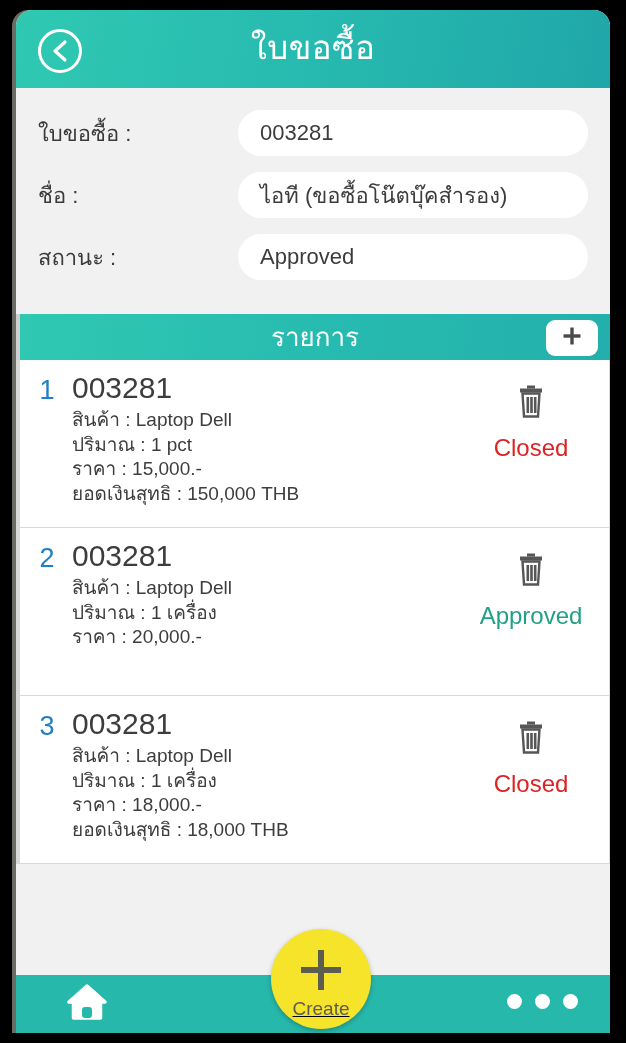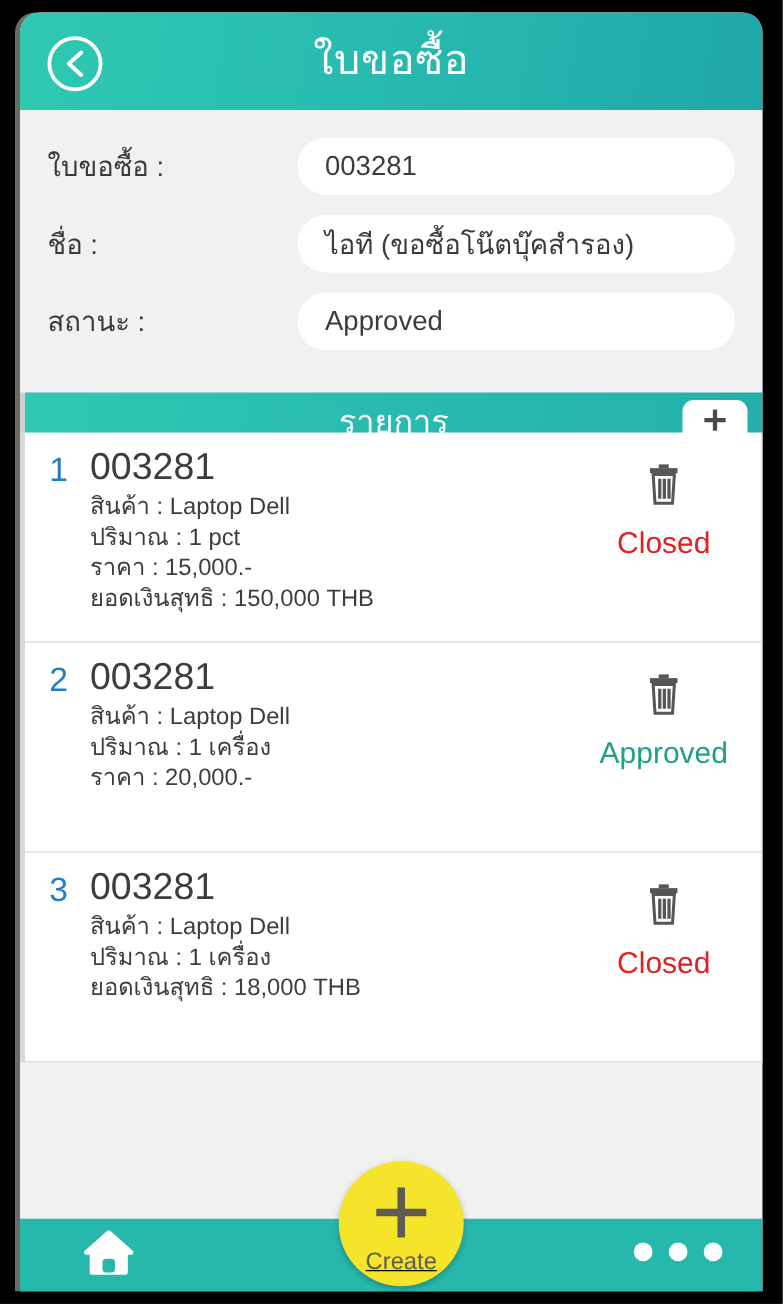--- a/index.html
+++ b/index.html
@@ -46,20 +46,21 @@
     font-size:33px;
     line-height:1;
     letter-spacing:.5px;
     padding-bottom:4px;
   }
 
   
   #form-panel {
     background:#f1f1f1;
     padding:14px 22px 26px 22px;
+    border-radius:18px;
   }
   .form-row {
     display:flex;
     align-items:center;
     height:62px;
   }
   .form-label {
     width:200px;
     flex:0 0 200px;
     font-size:22px;
@@ -77,21 +78,21 @@
     font-size:22px;
     color:#3c3c3c;
     white-space:nowrap;
     overflow:hidden;
     cursor:text;
   }
 
   
   #items-bar {
     position:relative;
-    height:32px;
+    height:46px;
     background:linear-gradient(100deg,#2fc9b2 0%,#27bab0 55%,#23b0ac 100%);
     border-left:4px solid #cfcfcf;
   }
   #items-bar-title {
     position:absolute; left:0; top:0;
     width:100%; height:48px;
     display:flex; align-items:center; justify-content:center;
     color:#ffffff;
     font-size:26px;
     padding-bottom:3px;
@@ -299,20 +300,21 @@
         <span class="item-status" style="color:#22a087">Approved</span>
       </div>
     </div>
 
     <div class="list-item">
       <div class="item-index">3</div>
       <div class="item-body">
         <div class="item-title">003281</div>
         <div class="item-detail">สินค้า : Laptop Dell</div>
         <div class="item-detail">ปริมาณ : 1 เครื่อง</div>
+        <div class="item-detail">ราคา : 18,000.-</div>
         <div class="item-detail">ยอดเงินสุทธิ : 18,000 THB</div>
       </div>
       <div class="item-right">
         <span class="delete-icon">
           <svg width="30" height="34" viewBox="0 0 30 34">
             <rect x="11" y="1.5" width="8" height="3" fill="#565656"></rect>
             <rect x="4" y="4.5" width="22" height="4" fill="#565656"></rect>
             <path d="M6.5,9.5 L23.5,9.5 L22,32.5 L8,32.5 Z" fill="none" stroke="#565656" stroke-width="2.4"></path>
             <rect x="10.5" y="13" width="2.6" height="16" fill="#565656"></rect>
             <rect x="14.2" y="13" width="2.6" height="16" fill="#565656"></rect>

